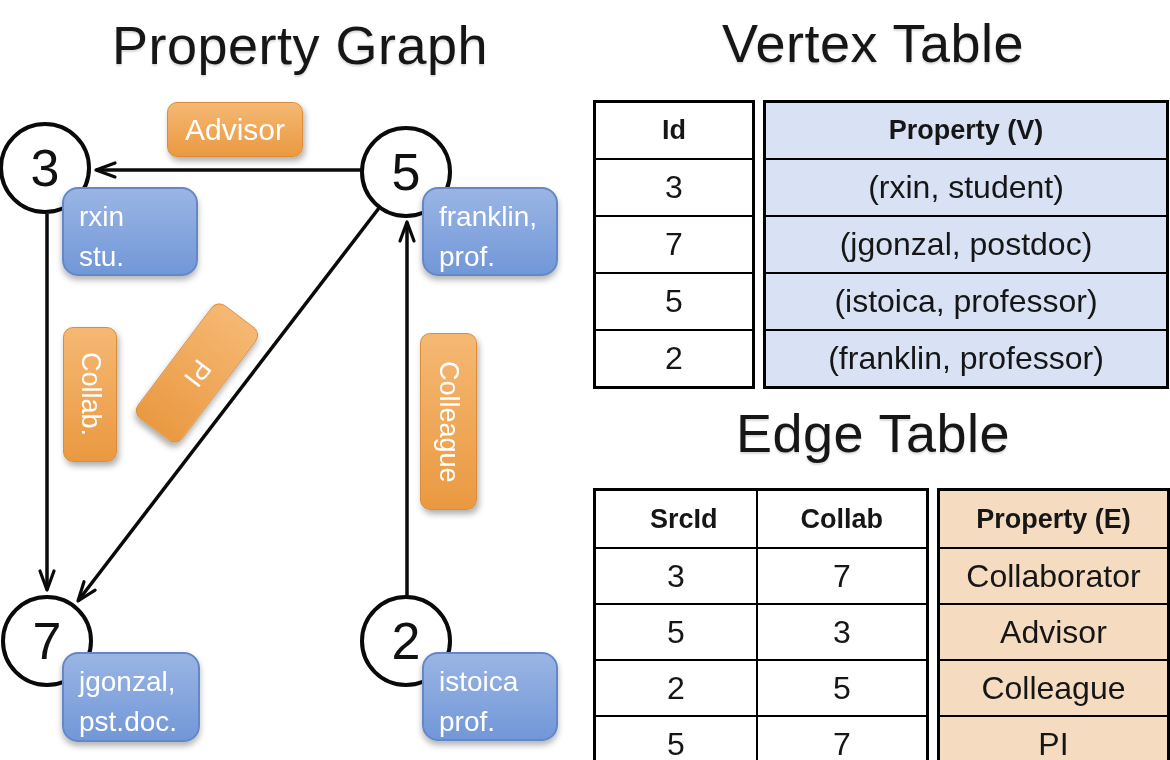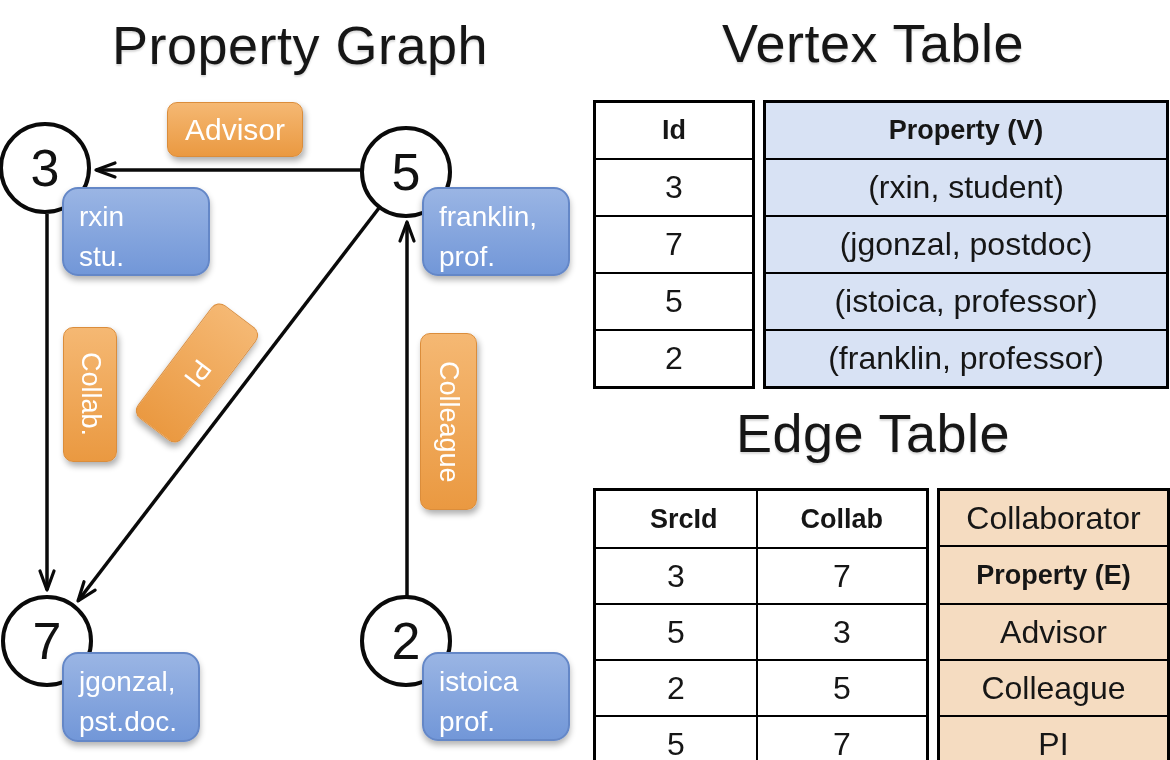--- a/index.html
+++ b/index.html
@@ -21,21 +21,21 @@
     position:absolute;width:84px;height:84px;border:4px solid #0a0a0a;border-radius:50%;
     background:#fff;display:flex;align-items:center;justify-content:center;
     font-size:52px;color:#111;z-index:2;
   }
   #node-3{left:-1px;top:122px;}
   #node-5{left:360px;top:126px;}
   #node-7{left:1px;top:595px;}
   #node-2{left:360px;top:595px;}
 
   .vprop{
-    position:absolute;width:148px;height:89px;border-radius:16px;z-index:3;
+    position:absolute;width:136px;height:89px;border-radius:16px;z-index:3;
     background:linear-gradient(180deg,#9ab5e4 0%,#7297d8 100%);
     border:2px solid #6487c7;box-shadow:0 4px 6px rgba(0,0,0,0.30);
     color:#fff;font-size:28px;line-height:1.42;padding:8px 0 0 15px;box-sizing:border-box;
   }
   #prop-3{left:62px;top:187px;}
   #prop-5{left:422px;top:187px;}
   #prop-7{left:62px;top:652px;width:138px;height:90px;}
   #prop-2{left:422px;top:652px;}
 
   .elabel{
@@ -197,26 +197,26 @@
       </tr>
       <tr>
         <td>5</td>
         <td>7</td>
       </tr>
     </tbody>
       </table>
     <table class="et orangecells">
       <tbody>
           <tr>
+            <th class="c-eprop">Property (E)</th>
+          </tr>
+      <tr>
             <td>Collaborator</td>
           </tr>
       <tr>
-            <th class="c-eprop">Property (E)</th>
-          </tr>
-      <tr>
             <td>Advisor</td>
           </tr>
       <tr>
             <td>Colleague</td>
           </tr>
       <tr>
             <td>PI</td>
           </tr>
     </tbody>
       </table>

